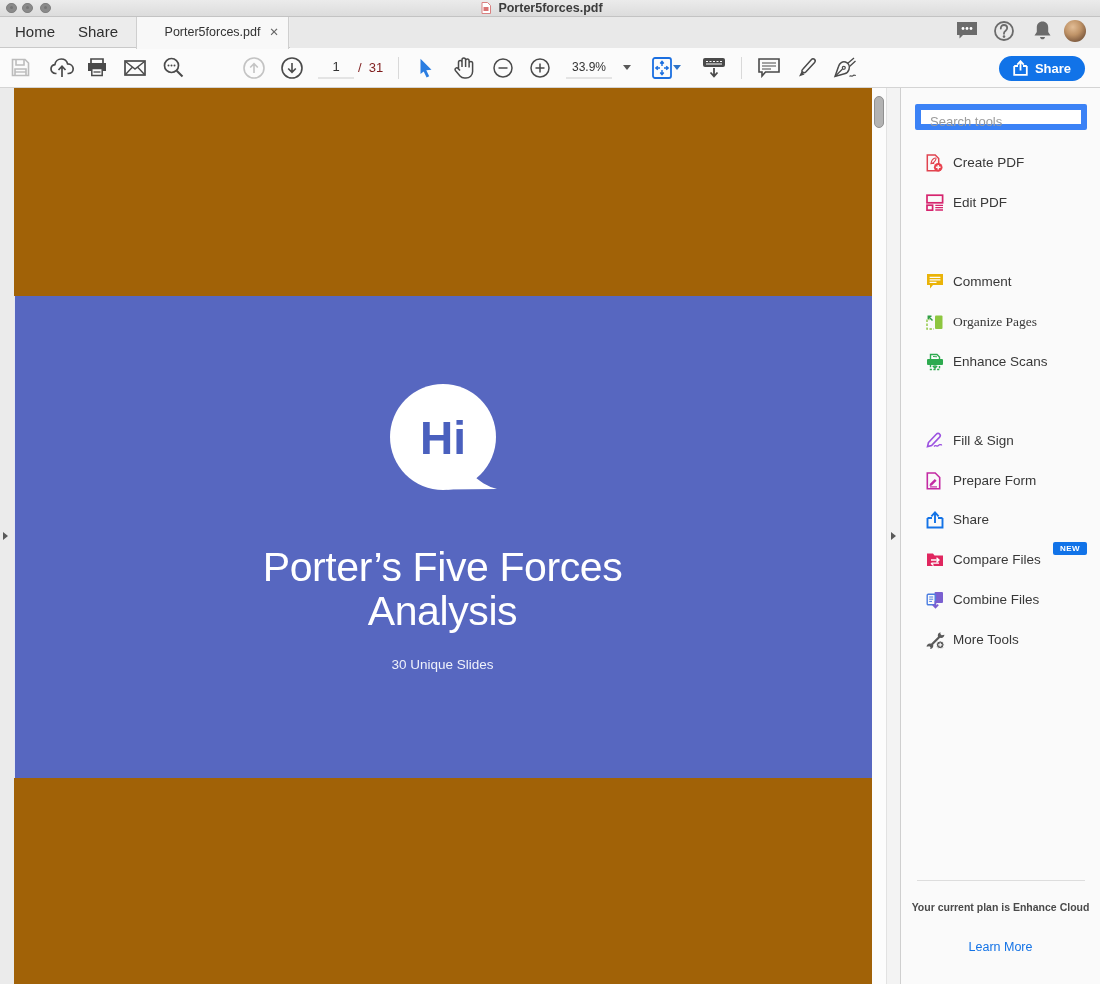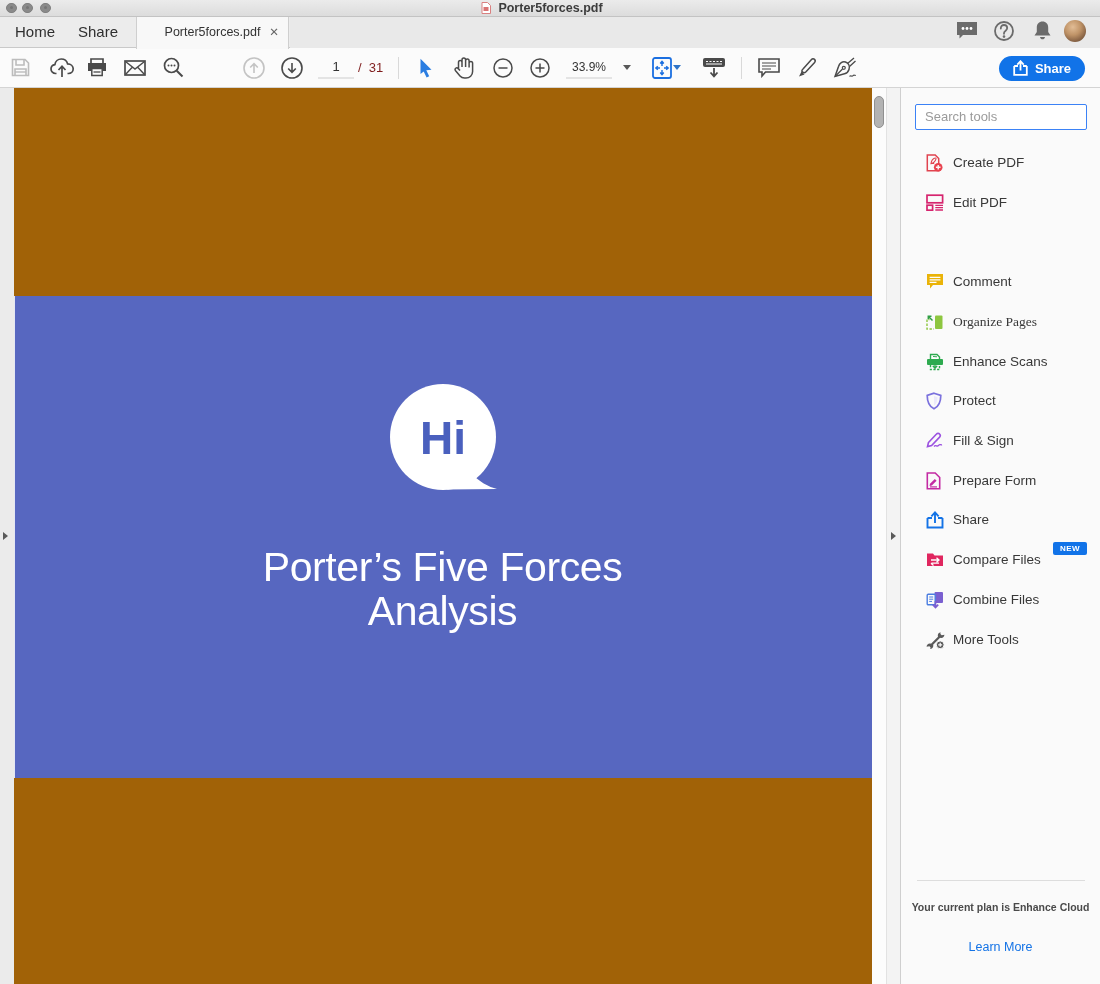--- a/index.html
+++ b/index.html
@@ -51,21 +51,21 @@
 
   
   #slidetitle { position:absolute; left:0; top:457px; width:857px; text-align:center;
     color:#fff; font-size:41px; line-height:44px; font-weight:normal; letter-spacing:-0.4px; }
   #slidesub { position:absolute; left:0; top:569px; width:857px; text-align:center; color:#eef1fa; font-size:13.5px; }
   #hilogo { position:absolute; left:375px; top:295px; }
 
   
   #panel { position:absolute; left:901px; top:88px; width:199px; height:896px; background:#fafafa; }
   #search { position:absolute; left:14px; top:16px; width:172px; height:26px; background:#fff;
-    border:1px solid #3b82f6; border-radius:2px; font-size:13px; color:#9b9b9b; line-height:24px; padding-left:9px; }
+    border:6px solid #3b82f6; border-radius:2px; font-size:13px; color:#9b9b9b; line-height:24px; padding-left:9px; }
   .trow { position:absolute; left:0; width:199px; height:24px; }
   .trow svg { position:absolute; left:25px; top:50%; margin-top:-9px; }
   .trow .lbl { position:absolute; left:52px; top:0; font-size:13.5px; color:#383838; line-height:24px; white-space:nowrap; }
   #newbadge { position:absolute; left:152px; top:454px; width:34px; height:13px; background:#1173e8; border-radius:2px;
     color:#fff; font-size:8px; font-weight:bold; text-align:center; line-height:13px; letter-spacing:0.5px; }
   #planline { position:absolute; left:16px; top:792px; width:168px; border-top:1px solid #dddddd; }
   #plantext { position:absolute; left:0; top:813px; width:199px; text-align:center; font-size:10.5px; font-weight:bold; color:#4a4a4a; }
   #learnmore { position:absolute; left:0; top:852px; width:199px; text-align:center; font-size:12.5px; color:#1473e6; }
 </style>
 </head>
@@ -241,20 +241,21 @@
         <div class="harrow" style="left:3px; top:444px;"></div>
       </div>
     <div id="canvas">
       <div id="page"></div>
       <svg id="hilogo" width="112" height="112" viewBox="0 0 112 112">
         <path d="M 80 88 C 90 99 100 104 108 106 L 58 106.5 Z" fill="#ffffff"></path>
         <circle cx="54" cy="54" r="53" fill="#ffffff"></circle>
         <text x="54" y="71" text-anchor="middle" font-family="Liberation Sans, sans-serif" font-size="46" font-weight="bold" fill="#4a60be">Hi</text>
       </svg>
       <div id="slidetitle">Porter’s Five Forces<br>Analysis</div>
+      <div id="slidesub">30 Unique Slides</div>
     </div>
     <div id="scrollstrip">
         <div id="thumb"></div>
       </div>
     <div id="togglestrip">
         <div class="harrow" style="left:4px; top:444px;"></div>
       </div>
   </div>
 
   <div id="panel">
@@ -301,27 +302,20 @@
         <svg width="18" height="18" viewBox="0 0 18 18">
       <rect x="1" y="6" width="16" height="6" rx="1" fill="#2daa4f"></rect>
       <path d="M4.5 6 V1.5 H11 L13.5 4 V6" fill="#fdfdfd" stroke="#2daa4f" stroke-width="1.4"></path>
       <path d="M7 3.5 L11 3.8" stroke="#2daa4f" stroke-width="1"></path>
       <path d="M4.5 12 V16.5 H13.5 V12" fill="none" stroke="#2daa4f" stroke-width="1.4" stroke-dasharray="2.2 1.5"></path>
       <path d="M9 8 V15 M6.8 12.8 L9 15.2 L11.2 12.8" fill="none" stroke="#2daa4f" stroke-width="1.3"></path>
         </svg>
       <div class="lbl">Enhance Scans</div>
       </div>
 
-    <div class="trow" style="top:301px;">
-        <svg width="16" height="18" viewBox="0 0 16 18">
-      <path d="M8 1.2 L14.8 3.4 C14.8 9.5 13.2 14.2 8 16.8 C2.8 14.2 1.2 9.5 1.2 3.4 Z" fill="none" stroke="#7a70dd" stroke-width="1.7"></path>
-      <path d="M8 4 L11.5 5.2 C11.5 8.8 10.6 11.6 8 13.4 Z" fill="#ece9fb"></path>
-        </svg>
-      <div class="lbl">Protect</div>
-      </div>
 
     <div class="trow" style="top:341px;">
         <svg width="19" height="17" viewBox="0 0 19 17">
       <path d="M2.5 10.5 L10.5 2 C11.3 1.1 12.8 1.1 13.6 2 C14.4 2.8 14.4 4.2 13.6 5.1 L5.6 13.5 L1.5 14.6 Z" fill="none" stroke="#9b51e0" stroke-width="1.6"></path>
       <path d="M8 14.5 c1.8-2.5 3 1 4.6-1.2 1.2-1.7 2 0 3.4-.6" fill="none" stroke="#9b51e0" stroke-width="1.3"></path>
         </svg>
       <div class="lbl">Fill &amp; Sign</div>
       </div>
 
     <div class="trow" style="top:381px;">

